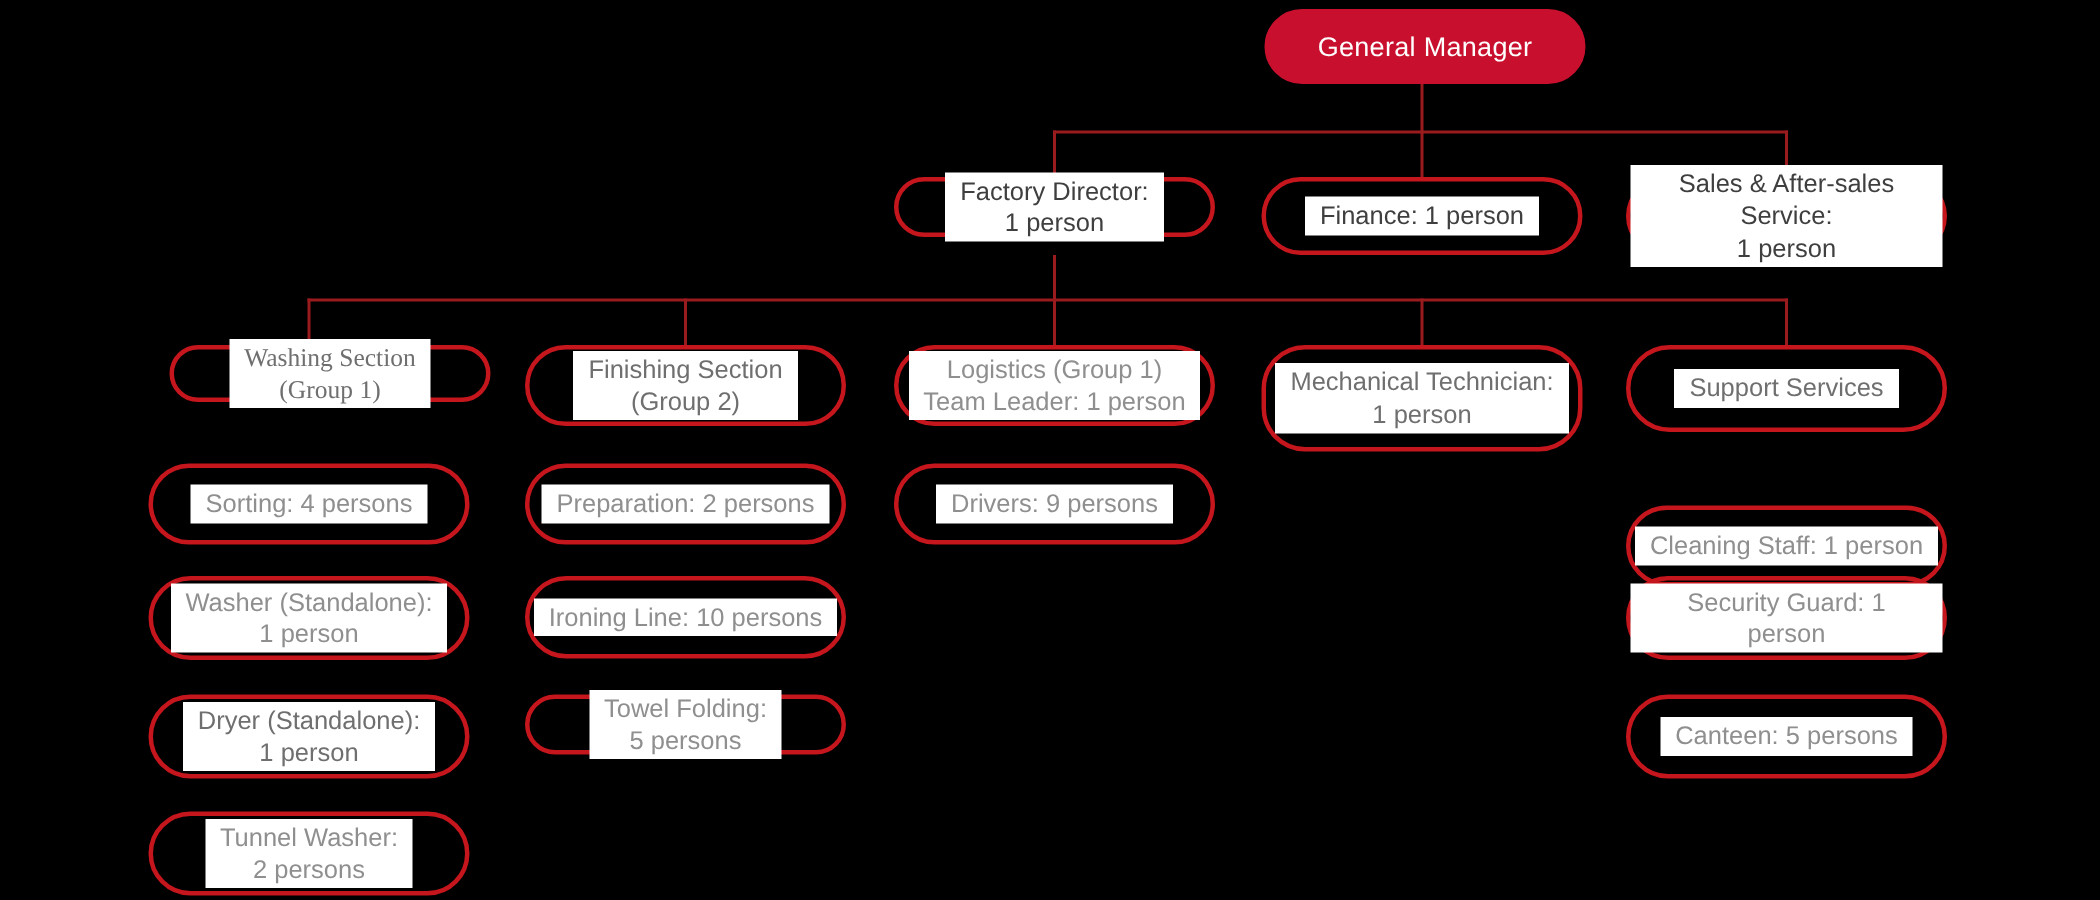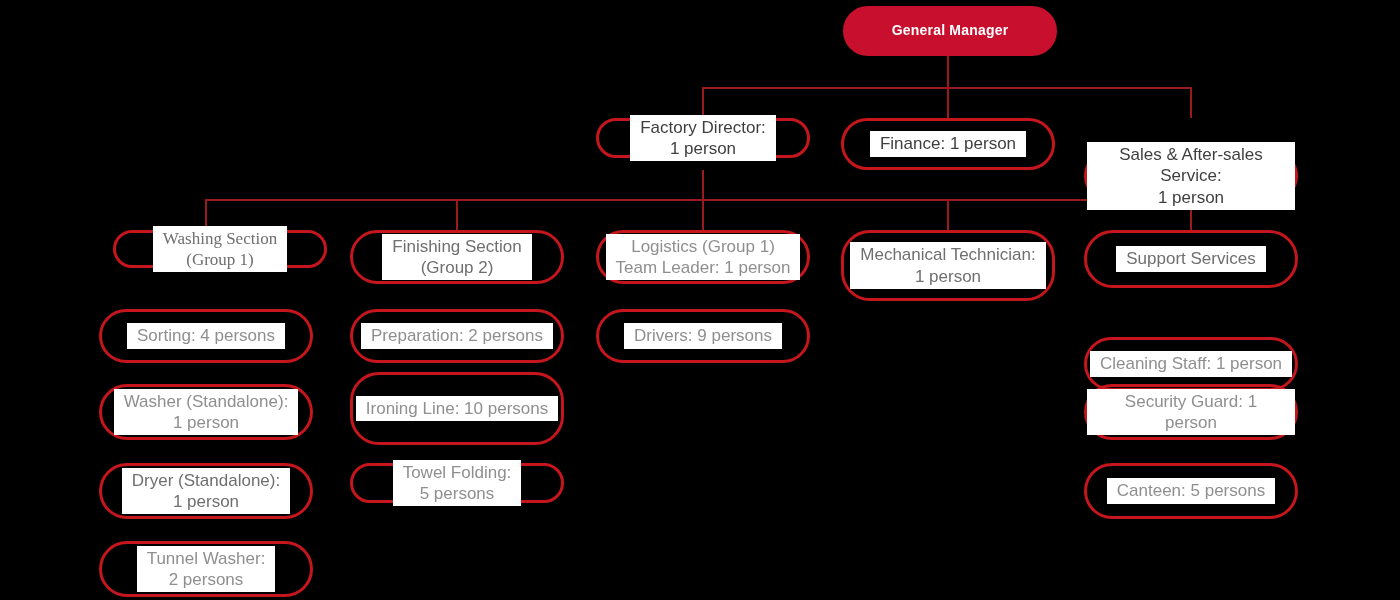--- a/index.html
+++ b/index.html
@@ -38,50 +38,50 @@
     background:var(--highlight-white);
     padding:2px 10px;
     white-space:pre-line;
     font-size:17px;
     line-height:1.26;
     max-width:196px;
   }
   .node.root .hl{
     background:transparent;
     color:var(--root-text);
-    font-size:14px;
-    font-weight:700;
+    font-size:18px;
+    font-weight:400;
     letter-spacing:.2px;
   }
   .t-dark{color:var(--text-dark);}
   .t-mid{color:var(--text-mid);}
   .t-light{color:var(--text-light);}
 
   .line{position:absolute;background:var(--connector-red);}
 
   
   .pos-gm    {left:843px; top:6px;   width:214px; height:50px;}
   
   .pos-fd    {left:596px; top:118px; width:214px; height:40px;}
   .pos-fin   {left:841px; top:118px; width:214px; height:52px;}
-  .pos-sales {left:1084px;top:118px; width:214px; height:52px;margin-top:32px;}
+  .pos-sales {left:1084px;top:118px; width:214px; height:52px;}
   
   .pos-wash  {left:113px;  top:230px; width:214px; height:38px;font-family:Liberation Serif, serif;}
   .pos-finsec{left:350px; top:230px; width:214px; height:54px;}
   .pos-log   {left:596px; top:230px; width:214px; height:54px;}
   .pos-mech  {left:841px; top:230px; width:214px; height:71px;}
   .pos-supp  {left:1084px;top:230px; width:214px; height:58px;}
   
   .pos-sort  {left:99px;  top:309px; width:214px; height:54px;}
   .pos-washer{left:99px;  top:384px; width:214px; height:56px;}
   .pos-dryer {left:99px;  top:463px; width:214px; height:56px;}
   .pos-tunnel{left:99px;  top:541px; width:214px; height:56px;}
   
   .pos-prep  {left:350px; top:309px; width:214px; height:54px;}
-  .pos-iron  {left:350px; top:372px; width:214px; height:73px;}
+  .pos-iron  {left:350px; top:384px; width:214px; height:55px;}
   .pos-towel {left:350px; top:463px; width:214px; height:40px;}
   
   .pos-driv  {left:596px; top:309px; width:214px; height:54px;}
   
   .pos-clean {left:1084px;top:309px; width:214px; height:54px;margin-top:28px;}
   .pos-sec   {left:1084px;top:384px; width:214px; height:56px;}
   .pos-cant  {left:1084px;top:463px; width:214px; height:56px;}
 
   
   .l-v-gm      {left:947px; top:56px;  width:2px;   height:33px;}

